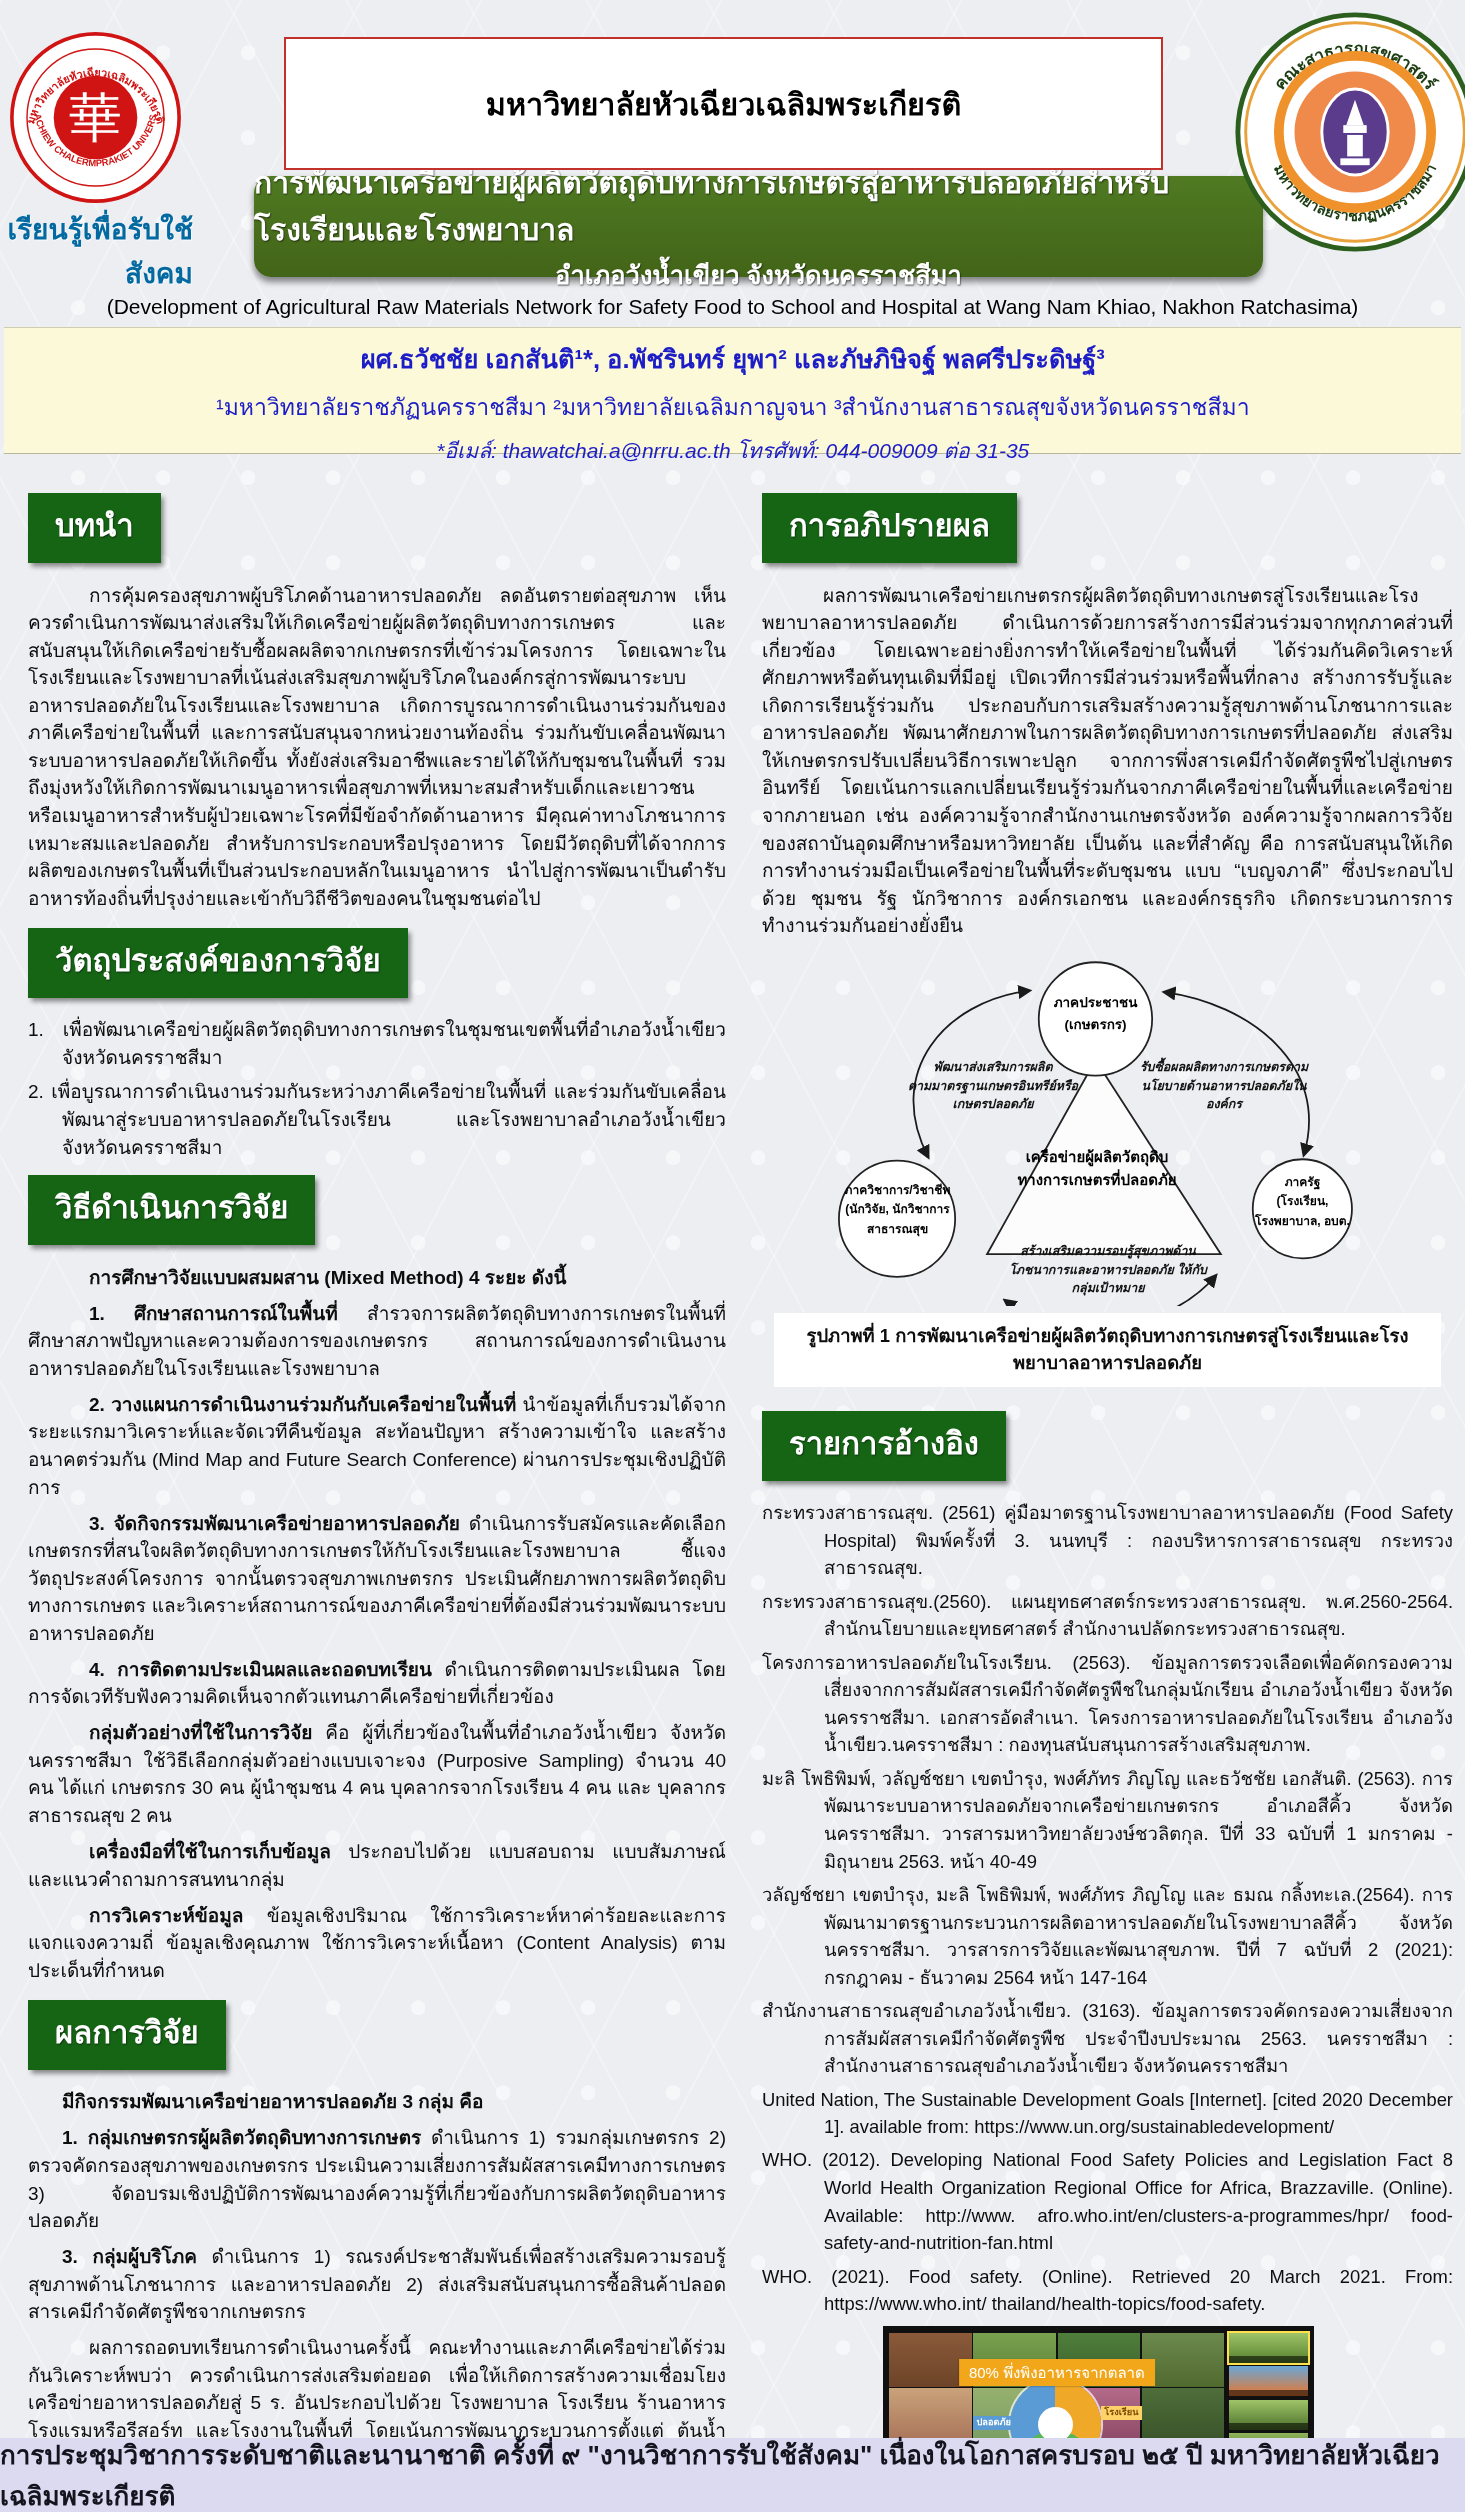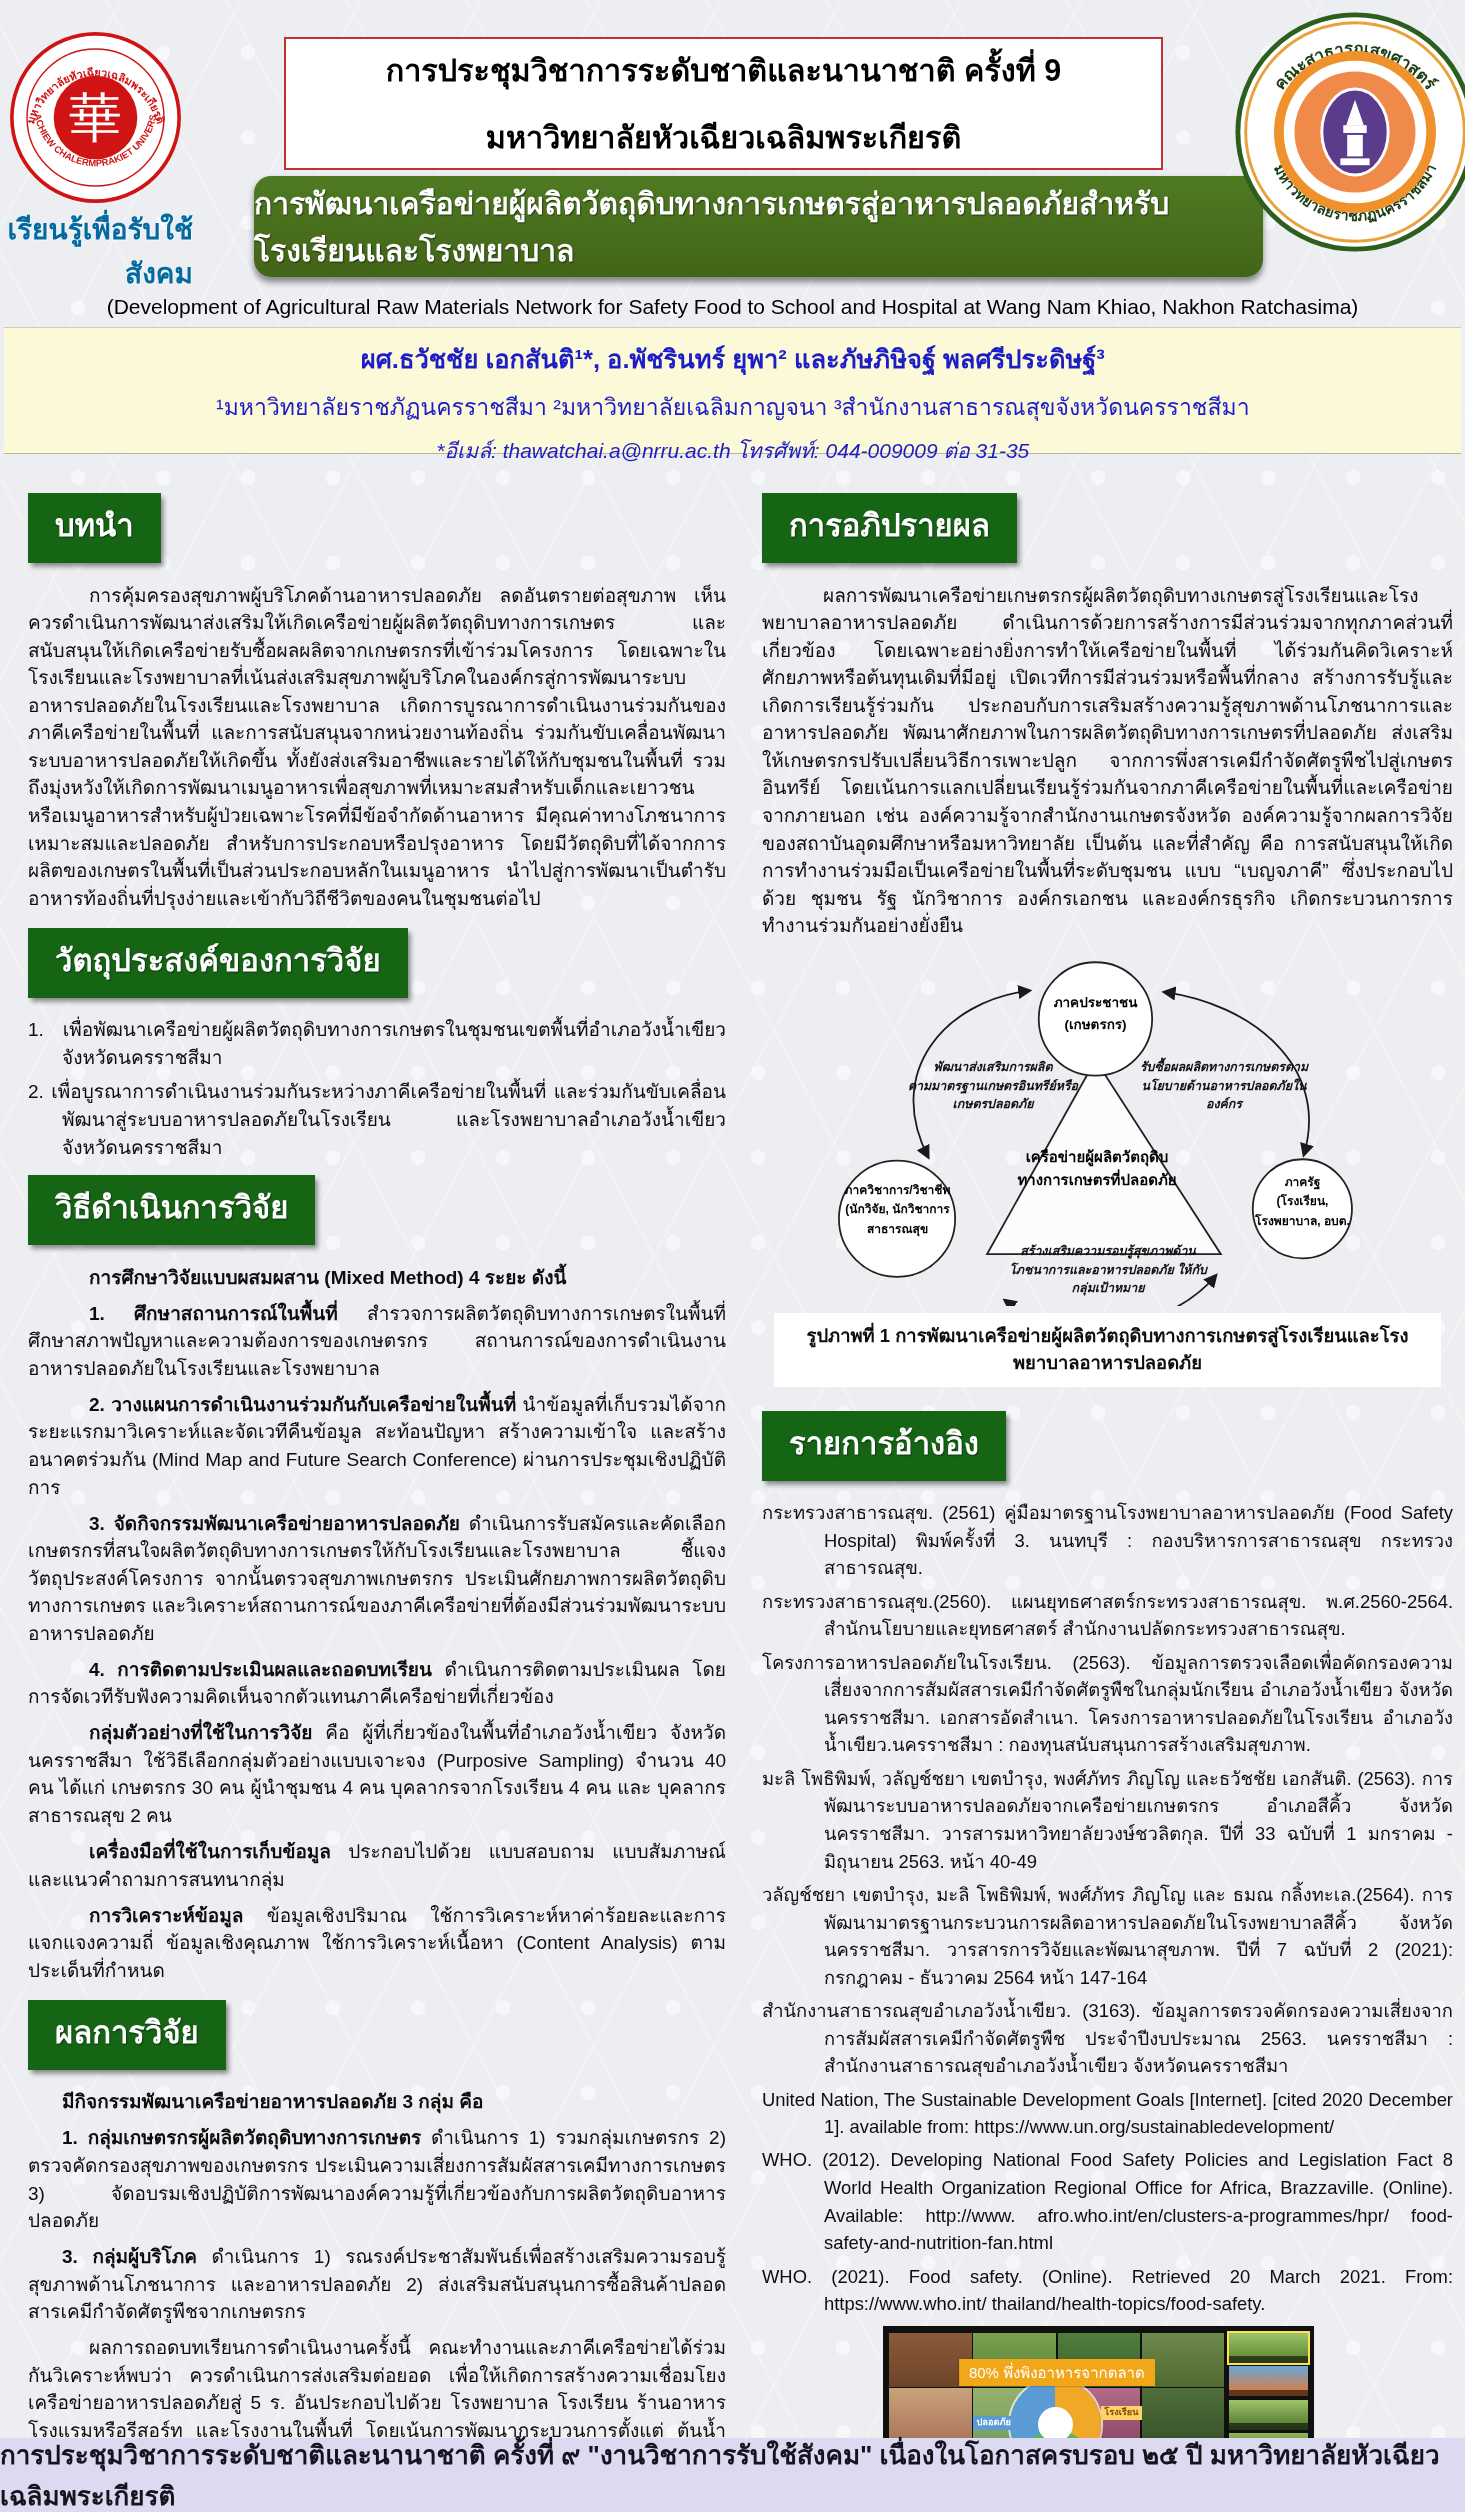--- a/index.html
+++ b/index.html
@@ -152,21 +152,20 @@
       <text font-size="13" font-weight="bold" fill="#d01414" font-family="Liberation Sans, sans-serif">
         <textPath href="#hcu-bot" startOffset="50%" text-anchor="middle">HUACHIEW CHALERMPRAKIET UNIVERSITY</textPath>
       </text>
       <circle cx="120" cy="120" r="58" fill="#d01414"></circle>
       <text x="120" y="146" text-anchor="middle" font-size="74" fill="#ffffff" font-family="Liberation Sans, sans-serif">華</text>
     </svg>
   </div>
   <div class="left-motto">เรียนรู้เพื่อรับใช้สังคม</div>
 
   <div class="title-box">
-    <div class="l1">การประชุมวิชาการระดับชาติและนานาชาติ ครั้งที่ 9</div>
     <div class="l2">มหาวิทยาลัยหัวเฉียวเฉลิมพระเกียรติ</div>
   </div>
 
   <div class="right-logo">
     <svg viewBox="0 0 250 250" width="244" height="244">
       <circle cx="125" cy="125" r="120" fill="#ffffff" stroke="#2c5e1e" stroke-width="5"></circle>
       <circle cx="125" cy="125" r="112" fill="none" stroke="#e9a13c" stroke-width="3"></circle>
       <defs>
         <path id="nrru-top" d="M 32,138 A 93,93 0 0 1 218,138"></path>
         <path id="nrru-bot" d="M 34,125 A 91,91 0 0 0 216,125"></path>
@@ -182,20 +181,21 @@
       <ellipse cx="125" cy="125" rx="34" ry="44" fill="#5a3b8c" stroke="#ffffff" stroke-width="3"></ellipse>
       <path d="M 125,92 L 134,118 L 116,118 Z" fill="#ffffff"></path>
       <rect x="113" y="118" width="24" height="8" fill="#ffffff"></rect>
       <rect x="117" y="128" width="16" height="22" fill="#ffffff"></rect>
       <rect x="110" y="152" width="30" height="7" fill="#ffffff"></rect>
     </svg>
   </div>
 
   <div class="green-banner">
     <div class="l1">การพัฒนาเครือข่ายผู้ผลิตวัตถุดิบทางการเกษตรสู่อาหารปลอดภัยสำหรับโรงเรียนและโรงพยาบาล</div>
+    <div class="l2">อำเภอวังน้ำเขียว จังหวัดนครราชสีมา</div>
   </div>
 
   <div class="title-en">(Development of Agricultural Raw Materials Network for Safety Food to School and Hospital at Wang Nam Khiao, Nakhon Ratchasima)</div>
 
   <div class="author-box">
     <div class="names">ผศ.ธวัชชัย เอกสันติ¹*, อ.พัชรินทร์ ยุพา² และภัษภิษิจฐ์ พลศรีประดิษฐ์³</div>
     <div class="affil">¹มหาวิทยาลัยราชภัฏนครราชสีมา  ²มหาวิทยาลัยเฉลิมกาญจนา  ³สำนักงานสาธารณสุขจังหวัดนครราชสีมา</div>
     <div class="contact">*อีเมล์: thawatchai.a@nrru.ac.th โทรศัพท์: 044-009009 ต่อ 31-35</div>
   </div>
 

